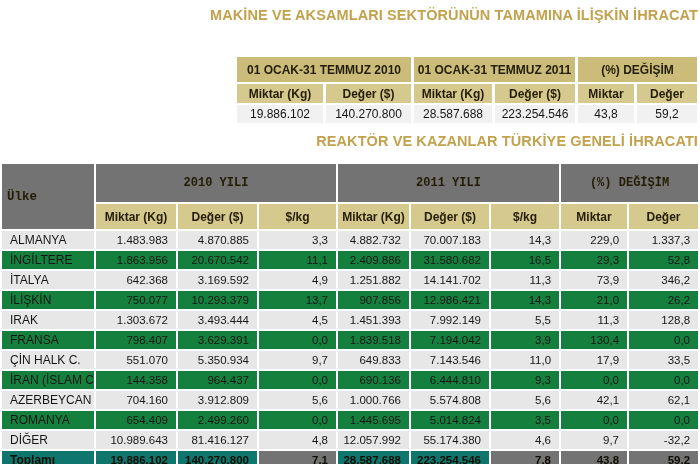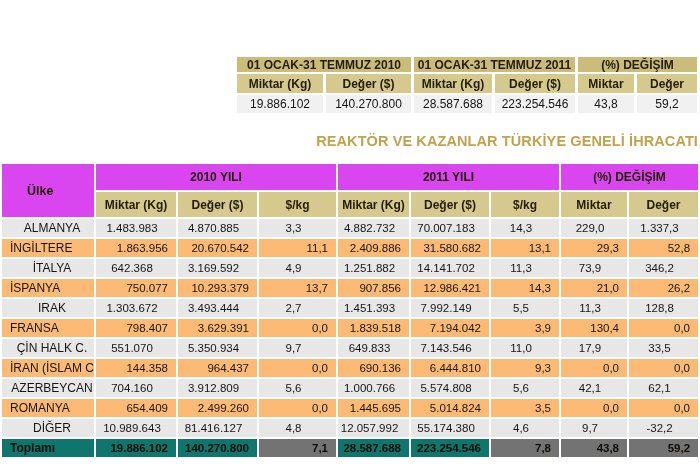--- a/index.html
+++ b/index.html
@@ -14,42 +14,43 @@
   }
   .title1{top:6px;}
   .title2{top:132px;}
 
   table{border-collapse:separate;table-layout:fixed;}
   th,td{overflow:hidden;white-space:nowrap;padding:0;}
 
   
   .summary{position:absolute;left:234px;top:55px;border-spacing:3px 2px;}
   .summary th{font-size:12px;font-weight:bold;color:#241d06;text-align:center;}
-  .summary tr.group th{background:#cbbc79;height:15px;}
+  .summary tr.group th{background:#cbbc79;height:25px;}
   .summary tr.sub th{background:#d6c98e;height:19px;}
   .summary tr.val td{background:#f1f1f1;height:18px;text-align:center;font-size:12px;color:#151515;}
 
   
   .main{position:absolute;left:0;top:162px;width:700px;border-spacing:2px;}
   .main thead th{font-size:12px;font-weight:bold;color:#241d06;text-align:center;}
-  .main thead tr.group th{background:#d946ef;height:26px;}
+  .main thead tr.group th{background:#737373;height:38px;font-family:Liberation Mono, monospace;}
   .main thead tr.sub th{background:#d6c98e;height:25px;}
-  .main thead th.ulke{background:#c8b976;text-align:left;padding-left:25px;font-size:12.5px;}
+  .main thead th.ulke{background:#c8b976;text-align:left;padding-left:5px;font-size:12.5px;}
   .main tbody td{height:18px;font-size:11.5px;color:#161616;}
-  .main tbody tr.odd td{background:#e7e7e7;text-align:center;}
-  .main tbody tr.even td{background:#fdba74;}
+  .main tbody tr.odd td{background:#e7e7e7;}
+  .main tbody tr.even td{background:#15803d;}
   .main td.country{text-align:left;padding-left:8px;font-size:12px;}
   .main td.num{text-align:right;padding-right:8px;}
   .main tr.total td{background:#0f766e;font-weight:bold;color:#100d04;}
   .main tr.total td.light{background:#737373;}
 </style>
 </head>
 <body>
 
 <div class="title title1">
+  <div>MAKİNE VE AKSAMLARI SEKTÖRÜNÜN TAMAMINA İLİŞKİN İHRACAT</div>
 </div>
 
 <table class="summary">
   <colgroup>
     <col style="width:86px">
       <col style="width:85px">
     <col style="width:78px">
       <col style="width:80px">
     <col style="width:56px">
       <col style="width:60px">
@@ -125,51 +126,51 @@
       <td class="num">229,0</td>
       <td class="num">1.337,3</td>
     </tr>
     <tr class="even">
       <td class="country">İNGİLTERE</td>
       <td class="num">1.863.956</td>
       <td class="num">20.670.542</td>
       <td class="num">11,1</td>
       <td class="num">2.409.886</td>
       <td class="num">31.580.682</td>
-      <td class="num">13,1</td>
+      <td class="num">16,5</td>
       <td class="num">29,3</td>
       <td class="num">52,8</td>
     </tr>
     <tr class="odd">
       <td class="country">İTALYA</td>
       <td class="num">642.368</td>
       <td class="num">3.169.592</td>
       <td class="num">4,9</td>
       <td class="num">1.251.882</td>
       <td class="num">14.141.702</td>
       <td class="num">11,3</td>
       <td class="num">73,9</td>
       <td class="num">346,2</td>
     </tr>
     <tr class="even">
-      <td class="country">İSPANYA</td>
+      <td class="country">İLİŞKİN</td>
       <td class="num">750.077</td>
       <td class="num">10.293.379</td>
       <td class="num">13,7</td>
       <td class="num">907.856</td>
       <td class="num">12.986.421</td>
       <td class="num">14,3</td>
       <td class="num">21,0</td>
       <td class="num">26,2</td>
     </tr>
     <tr class="odd">
       <td class="country">IRAK</td>
       <td class="num">1.303.672</td>
       <td class="num">3.493.444</td>
-      <td class="num">2,7</td>
+      <td class="num">4,5</td>
       <td class="num">1.451.393</td>
       <td class="num">7.992.149</td>
       <td class="num">5,5</td>
       <td class="num">11,3</td>
       <td class="num">128,8</td>
     </tr>
     <tr class="even">
       <td class="country">FRANSA</td>
       <td class="num">798.407</td>
       <td class="num">3.629.391</td>

